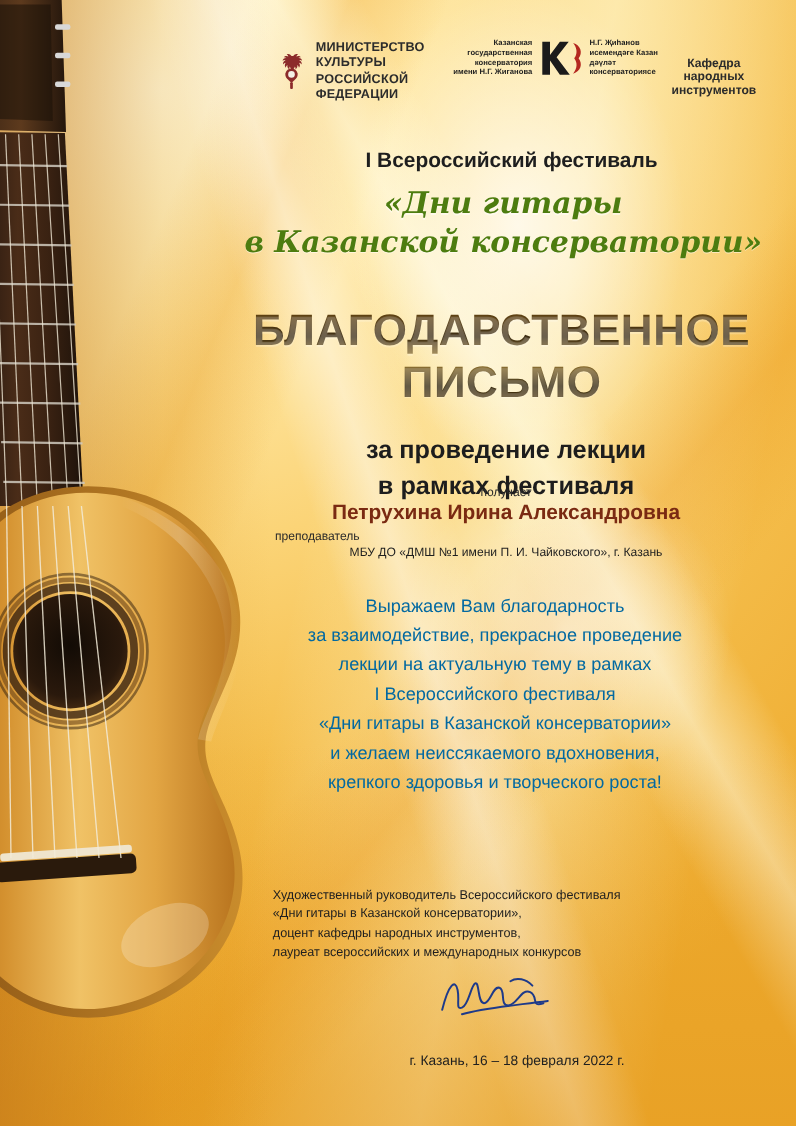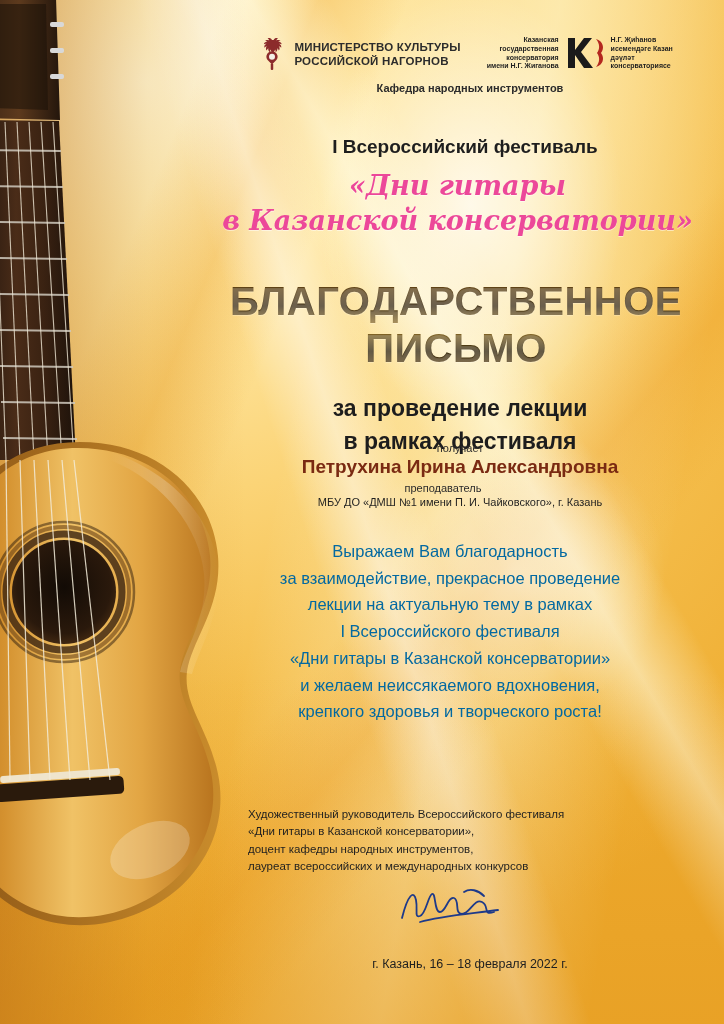--- a/index.html
+++ b/index.html
@@ -83,21 +83,21 @@
     height: 1044px;
   }
 
   
   .header {
     position: absolute;
     left: 250px;
     top: 36px;
     width: 440px;
     display: flex;
-    flex-direction: column;
+    flex-direction: row;
     align-items: center;
   }
   .header-logos {
     display: flex;
     align-items: flex-start;
     justify-content: center;
     gap: 16px;
     width: 100%;
   }
   .logo-block {
@@ -161,21 +161,21 @@
     position: absolute;
     left: 205px;
     top: 168px;
     width: 505px;
     text-align: center;
     font-family: "DejaVu Serif", serif;
     font-style: italic;
     font-weight: bold;
     font-size: 27px;
     line-height: 1.3;
-    color: #ec4899;
+    color: #4d7c0f;
     text-shadow: 0 1px 0 rgba(255,255,255,0.5);
   }
 
   
   .main-title {
     position: absolute;
     left: 196px;
     top: 278px;
     width: 520px;
     text-align: center;
@@ -217,24 +217,23 @@
     left: 210px;
     top: 456px;
     width: 500px;
     text-align: center;
     font-size: 19px;
     font-weight: bold;
     color: #7a2a12;
   }
   .role {
     position: absolute;
-    left: 233px;
+    left: 250px;
     top: 482px;
     width: 420px;
-    text-align: center;
     font-size: 11px;
     color: #2b2b2b;
   }
   .org {
     position: absolute;
     left: 230px;
     top: 496px;
     width: 460px;
     text-align: center;
     font-size: 11px;
@@ -430,21 +429,21 @@
             <g fill="#8c2b2b">
               <path d="M17 4c-1.2-2-3.4-2.6-5-1.6 1 .4 1.6 1.2 1.7 2.2-1.6-1-3.6-.6-4.6.8 1.1-.2 2 .1 2.7.8-2-.3-3.8 1-4 2.8 1-.7 2-.9 3-.6-1.9.8-2.9 2.6-2.4 4.4.7-1 1.6-1.6 2.7-1.7-1.3 1.5-1.3 3.6 0 5 .2-1.2.8-2.1 1.7-2.7-.4 1.8.4 3.6 2 4.5-.3-1.1-.1-2.2.5-3.1.4 2 2 3.4 4 3.6-.9-.8-1.4-1.8-1.4-3 0 1.2-.5 2.2-1.4 3 2-.2 3.6-1.6 4-3.6.6.9.8 2 .5 3.1 1.6-.9 2.4-2.7 2-4.5.9.6 1.5 1.5 1.7 2.7 1.3-1.4 1.3-3.5 0-5 1.1.1 2 .7 2.7 1.7.5-1.8-.5-3.6-2.4-4.4 1-.3 2-.1 3 .6-.2-1.8-2-3.1-4-2.8.7-.7 1.6-1 2.7-.8-1-1.4-3-1.8-4.6-.8.1-1 .7-1.8 1.7-2.2-1.6-1-3.8-.4-5 1.6z"></path>
               <path d="M17 17c-3 0-5.5 2-6.2 4.8-.5 2 .1 4 1.5 5.4l4.7 4.6 4.7-4.6c1.4-1.4 2-3.4 1.5-5.4C22.5 19 20 17 17 17z"></path>
               <rect x="15.6" y="31" width="2.8" height="7" rx="1"></rect>
             </g>
             <circle cx="17" cy="23" r="3.4" fill="#f4f0e6"></circle>
           </svg>
         </span>
         <div class="ministry-text">
           <div>МИНИСТЕРСТВО КУЛЬТУРЫ</div>
-          <div>РОССИЙСКОЙ НАГОРНОВ</div>
+          <div>РОССИЙСКОЙ ФЕДЕРАЦИИ</div>
         </div>
       </div>
 
       <div class="conservatory-block">
         <div class="consv-ru">Казанская государственная консерватория имени Н.Г. Жиганова</div>
         <span class="kks-logo">
           <svg viewBox="0 0 40 34" width="40" height="34" xmlns="http://www.w3.org/2000/svg">
             <path d="M3 2 L10 2 L10 14 L19 2 L27 2 L16 16 L28 32 L19 32 L10 19 L10 32 L3 32 Z" fill="#1b1b1b"></path>
             <path d="M31 3 C 38 5, 40 12, 36 17 C 40 22, 38 29, 31 31 C 35 26, 35 21, 32 17 C 35 13, 35 8, 31 3 Z" fill="#b4281f"></path>
           </svg>

